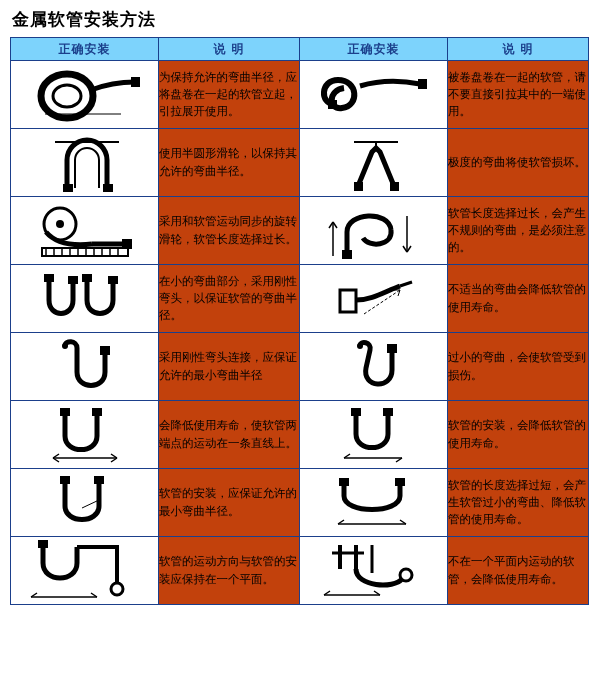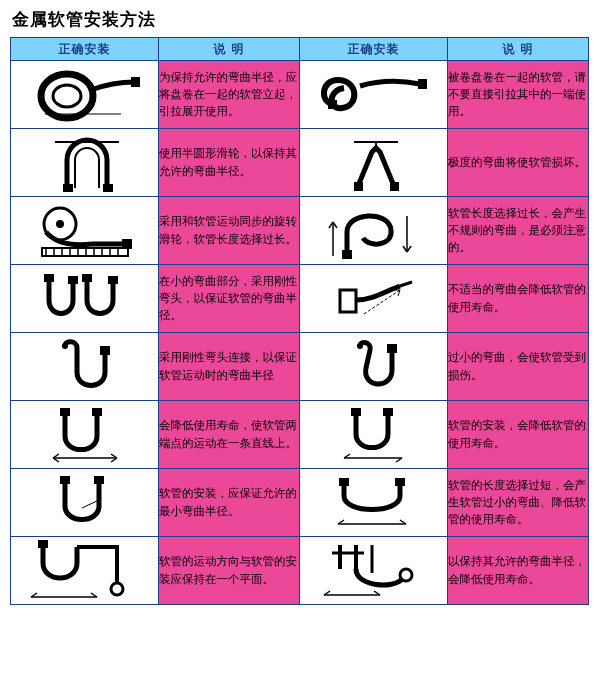--- a/index.html
+++ b/index.html
@@ -35,21 +35,21 @@
   }
   col.img{width:148px;}
   col.txt{width:141px;}
   td.imgcell{
     background:#ffffff;
     height:67px;
     text-align:center;
     position:relative;
   }
   td.txtcell{
-    background:#ec4899;
+    background:#c2410c;
     font-size:11.5px;
     line-height:1.5;
     padding:4px 6px;
     text-align:left;
     color:#000;
   }
   .fig{display:block;margin:0 auto;}
 </style>
 </head>
 <body>
@@ -169,21 +169,21 @@
       </tr>
 
       <tr>
         <td class="imgcell">
           <svg class="fig" width="120" height="58" viewBox="0 0 120 58">
             <path d="M40 8 C40 2 52 2 52 10 L52 34 C52 52 80 52 80 34 L80 14" fill="none" stroke="#000" stroke-width="5"></path>
             <rect x="75" y="8" width="10" height="9" fill="#000"></rect>
             <circle cx="40" cy="8" r="3" fill="#000"></circle>
           </svg>
         </td>
-        <td class="txtcell">采用刚性弯头连接，以保证软管运动时的弯曲半径</td>
+        <td class="txtcell">采用刚性弯头连接，应保证允许的最小弯曲半径</td>
         <td class="imgcell">
           <svg class="fig" width="120" height="58" viewBox="0 0 120 58">
             <path d="M46 8 C46 2 58 4 56 12 L52 30 C48 50 78 52 78 32 L78 12" fill="none" stroke="#000" stroke-width="5"></path>
             <rect x="73" y="6" width="10" height="9" fill="#000"></rect>
             <circle cx="46" cy="8" r="3" fill="#000"></circle>
           </svg>
         </td>
         <td class="txtcell">过小的弯曲，会使软管受到损伤。</td>
       </tr>
 
@@ -249,18 +249,18 @@
           <svg class="fig" width="128" height="64" viewBox="0 0 128 64">
             <path d="M30 6 L30 30 M46 6 L46 30" stroke="#000" stroke-width="4"></path>
             <path d="M22 14 L54 14" stroke="#000" stroke-width="3"></path>
             <path d="M46 30 C46 48 84 50 92 40" fill="none" stroke="#000" stroke-width="5"></path>
             <circle cx="96" cy="36" r="6" fill="none" stroke="#000" stroke-width="3"></circle>
             <path d="M62 6 L62 34" stroke="#000" stroke-width="3"></path>
             <path d="M14 56 L70 56" stroke="#000" stroke-width="1.5"></path>
             <path d="M14 56 L20 52 M70 56 L64 52" stroke="#000" stroke-width="1.5" fill="none"></path>
           </svg>
         </td>
-        <td class="txtcell">以保持其允许的弯曲半径，会降低使用寿命。</td>
+        <td class="txtcell">不在一个平面内运动的软管，会降低使用寿命。</td>
       </tr>
 
     </tbody>
   </table>
 </div>
 
 </body></html>

